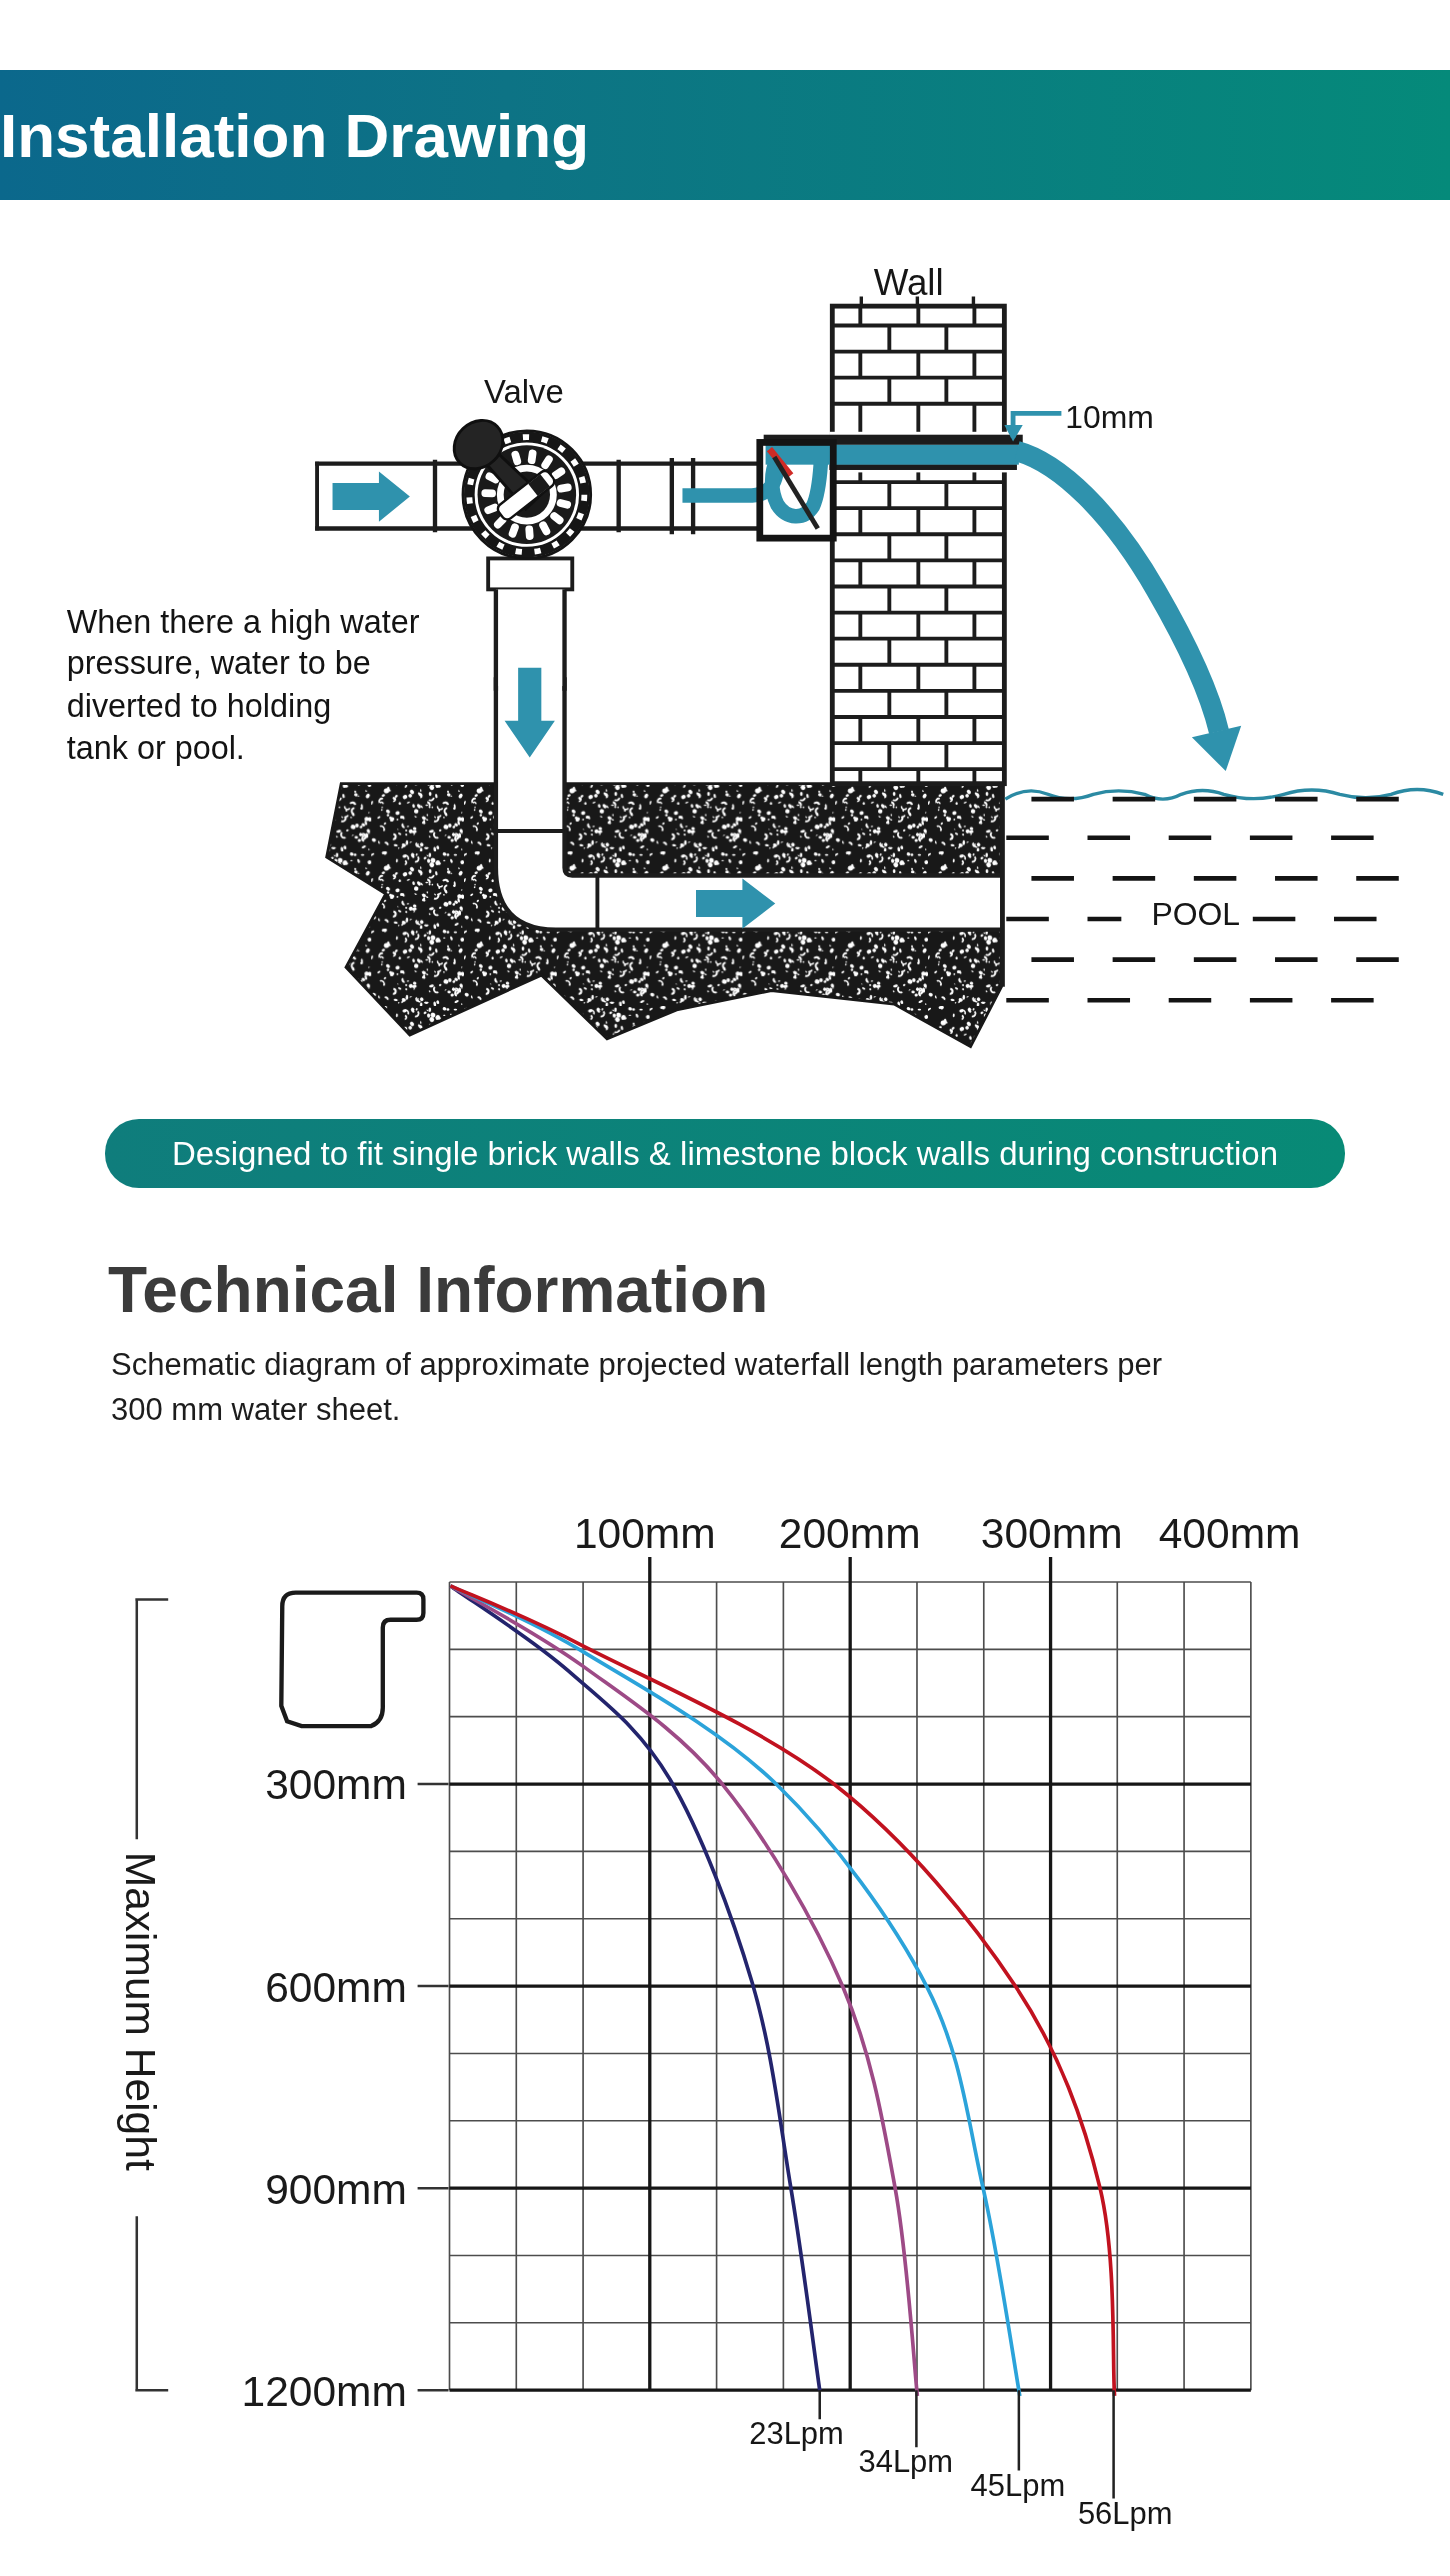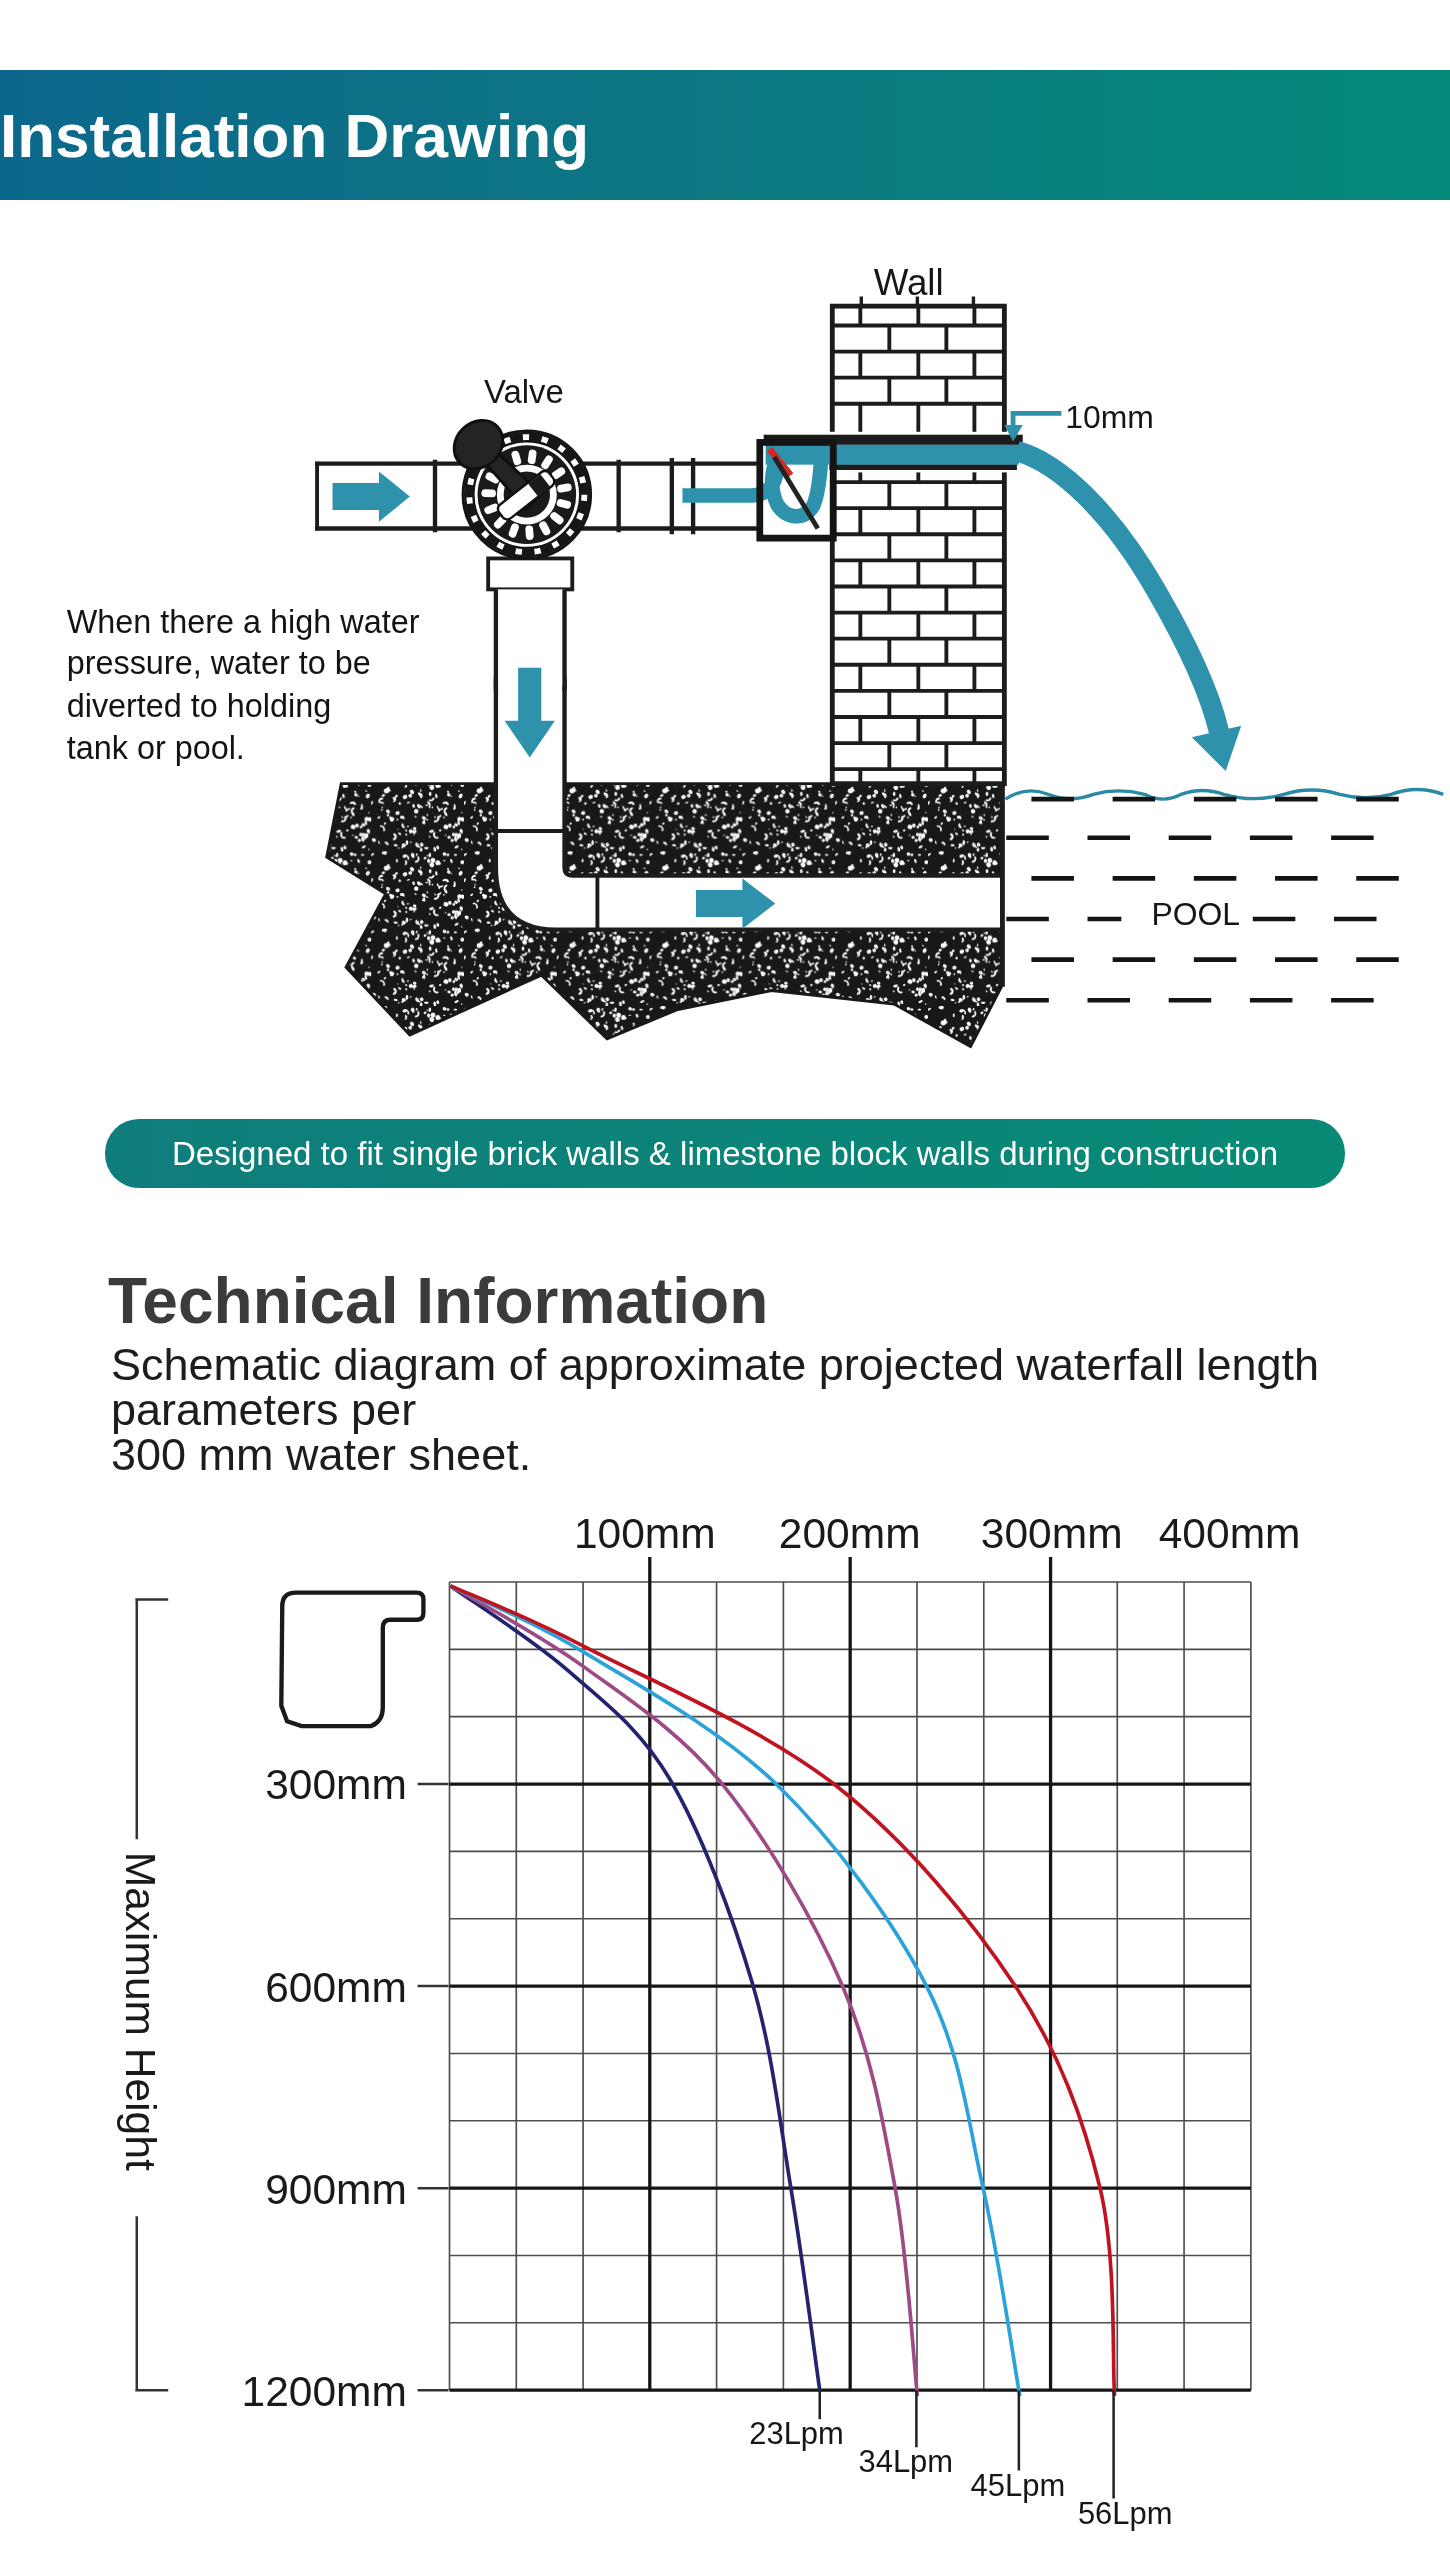--- a/index.html
+++ b/index.html
@@ -4,22 +4,22 @@
   html,body{margin:0;padding:0;background:#fff;}
   body{width:1450px;height:2576px;position:relative;font-family:"Liberation Sans",sans-serif;overflow:hidden;}
   .banner{position:absolute;left:0;top:70px;width:1450px;height:130px;
     background:linear-gradient(90deg,#0b688c 0%,#0d7385 35%,#058a7a 100%);
     display:flex;align-items:center;justify-content:flex-start;}
   .banner span{color:#fff;font-weight:bold;font-size:62px;letter-spacing:0px;}
   .pill{position:absolute;left:105px;top:1119px;width:1240px;height:69px;border-radius:34px;
     background:linear-gradient(90deg,#0f7d7c,#088a76);
     display:flex;align-items:center;justify-content:center;}
   .pill span{color:#fff;font-size:33px;}
-  .h1{position:absolute;left:108px;top:1253px;font-size:64px;font-weight:bold;color:#3b3b3b;margin-top:11px;}
-  .para{position:absolute;left:111px;top:1342px;font-size:45px;color:#1d1d1d;line-height:45px;}
+  .h1{position:absolute;left:108px;top:1253px;font-size:64px;font-weight:bold;color:#3b3b3b;}
+  .para{position:absolute;left:111px;top:1342px;font-size:31px;color:#1d1d1d;line-height:45px;}
   svg{position:absolute;left:0;}
 </style></head>
 <body>
 <div class="banner">
     <span>Installation Drawing</span>
   </div>
 <svg width="1450" height="890" viewBox="0 220 1500 920" style="top:213px">
 <defs>
       <pattern id="spk" patternUnits="userSpaceOnUse" width="96" height="80">
         <rect width="96" height="80" fill="#181818"></rect>

